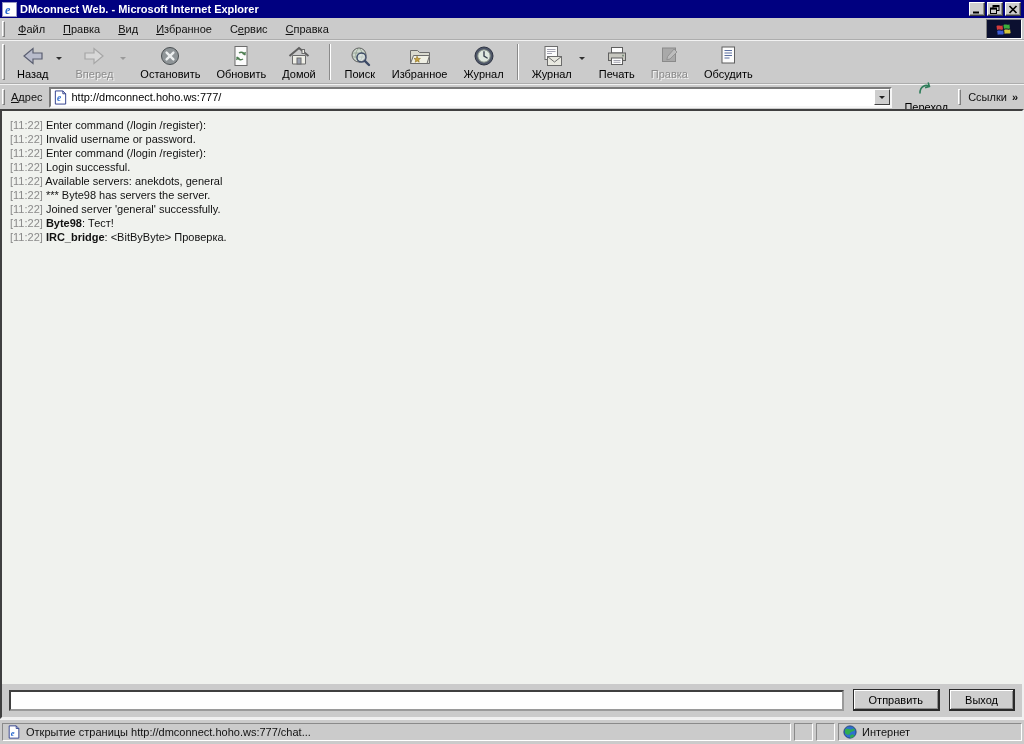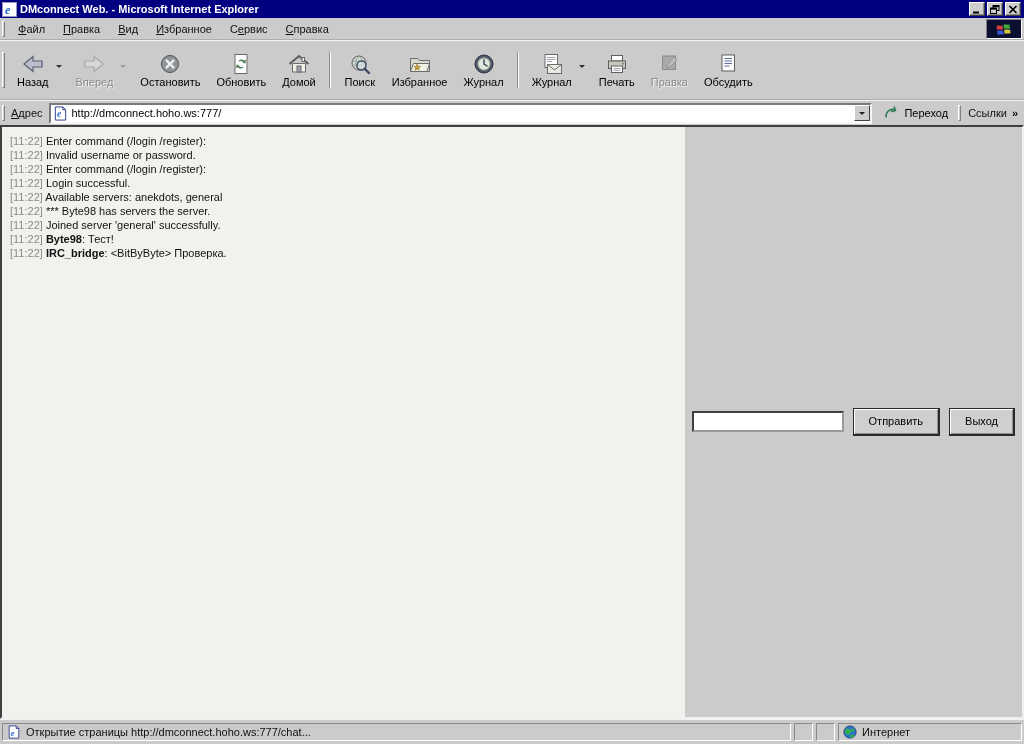--- a/index.html
+++ b/index.html
@@ -16,52 +16,52 @@
 
   
   .grip { width:3px; height:16px; border:1px solid; border-color:#fff #808080 #808080 #fff; margin:0 4px 0 2px; flex:0 0 auto; }
   .grip.tall { height:36px; }
 
   .menurow { height:22px; display:flex; align-items:center; flex:0 0 auto; border-bottom:1px solid #adadad; }
   .menu-item { padding:3px 9px; cursor:default; }
   .menu-item u { text-decoration:underline; }
   .throbber { margin-left:auto; margin-right:2px; width:36px; height:20px; background:#0b1030; border:1px solid; border-color:#808080 #fff #fff #808080; display:flex; align-items:center; justify-content:center; }
 
-  .toolrow { height:60px; display:flex; align-items:center; flex:0 0 auto; border-top:1px solid #f2f2f2; border-bottom:1px solid #adadad; }
+  .toolrow { height:44px; display:flex; align-items:center; flex:0 0 auto; border-top:1px solid #f2f2f2; border-bottom:1px solid #adadad; }
   .toolbar { display:flex; align-items:center; height:100%; flex:1; }
   .tool-btn { position:relative; height:42px; min-width:48px; padding:2px 7px 1px; background:transparent; border:1px solid transparent; display:flex; flex-direction:column; align-items:center; justify-content:flex-start; gap:1px; font:inherit; color:#000; cursor:default; }
   .tool-btn.has-drop { padding-right:18px; }
   .tool-ico { height:23px; display:flex; align-items:center; }
   .tool-label { white-space:nowrap; }
   .tool-btn.disabled .tool-label { color:#8c8c8c; text-shadow:1px 1px 0 #f4f4f4; }
   .drop { position:absolute; right:5px; top:15px; width:0; height:0; border:3.5px solid transparent; border-top-color:#303030; }
   .tool-btn.disabled .drop { border-top-color:#9a9a9a; }
   .tool-sep { width:0; height:36px; border-left:1px solid #8a8a8a; border-right:1px solid #fff; margin:0 5px; }
 
   .addrrow { height:25px; display:flex; align-items:center; flex:0 0 auto; border-top:1px solid #f2f2f2; padding-right:2px; }
   .addr-label { padding:0 6px 0 2px; }
   .addr-combo { flex:1; height:21px; background:#fff; border:2px solid; border-color:#7a7a7a #f6f6f6 #f6f6f6 #7a7a7a; display:flex; align-items:center; padding-left:2px; }
   .addr-ico { display:flex; margin-right:4px; }
   .addr-input { flex:1; border:none; outline:none; font:inherit; height:15px; background:transparent; }
   .addr-drop { width:16px; height:16px; margin-right:0; background:#cecece; border:1px solid; border-color:#fff #404040 #404040 #fff; display:flex; align-items:center; justify-content:center; padding:0; }
   .addr-drop i { width:0; height:0; border:3.5px solid transparent; border-top-color:#202020; margin-top:4px; }
-  .go-btn { display:flex; align-items:center; gap:4px; background:transparent; border:1px solid transparent; font:inherit; padding:2px 7px; margin-left:4px; cursor:default; }
+  .go-btn { display:flex; align-items:center; gap:4px; background:transparent; border:1px solid transparent; font:inherit; padding:2px 7px; margin-left:4px; cursor:default;flex-direction:column; }
   .links-label { padding:0 3px; }
   .links-chevron { font-weight:bold; padding:0 4px 0 2px; }
 
   
-  .viewport { flex:1; min-height:0; border:2px solid; border-color:#404040 #f0f0f0 #f0f0f0 #404040; background:var(--content_bg,#f0f2ee); display:flex; flex-direction:row;justify-content:flex-end; }
+  .viewport { flex:1; min-height:0; border:2px solid; border-color:#404040 #f0f0f0 #f0f0f0 #404040; background:var(--content_bg,#f0f2ee); display:flex; flex-direction:column;justify-content:flex-end; }
   .chatlog { flex:1; min-height:0; overflow:hidden; padding:7px 8px; line-height:14px; }
   .chat-line { white-space:pre-wrap; }
   .chat-line .t { color:var(--timestamp,#8a8a8a); }
   .chat-line b { font-weight:bold; }
 
   .composer { flex:0 0 auto; background:var(--chrome,#cbcbcb); display:flex; align-items:center; gap:9px; padding:5px 7px 6px; }
   .msg-input { flex:1; height:21px; background:#fff; border:2px solid; border-color:#404040 #9a9a9a #9a9a9a #404040; font:inherit; outline:none; padding:0 3px; }
-  .btn98 { height:28px; padding:0 15px; background:#cfcfcf; border:1px solid #2a2a2a; border-right-width:2px; border-bottom-width:2px; box-shadow:inset 1px 1px 0 #fff, inset -1px -1px 0 #8f8f8f; font:inherit; cursor:default; }
+  .btn98 { height:22px; padding:0 15px; background:#cfcfcf; border:1px solid #2a2a2a; border-right-width:2px; border-bottom-width:2px; box-shadow:inset 1px 1px 0 #fff, inset -1px -1px 0 #8f8f8f; font:inherit; cursor:default; }
 
   
   .statusbar { height:25px; flex:0 0 auto; background:var(--chrome,#cbcbcb); border-top:1px solid #f2f2f2; display:flex; gap:3px; padding:3px 2px 3px 2px; align-items:stretch; }
   .pane { border:1px solid; border-color:#8a8a8a #fff #fff #8a8a8a; display:flex; align-items:center; gap:5px; padding:0 4px; white-space:nowrap; overflow:hidden; }
   .pane.main { flex:1; }
   .pane.small { width:19px; flex:0 0 auto; }
   .pane.zone { width:184px; flex:0 0 auto; }
 </style>
 </head>
 <body>

